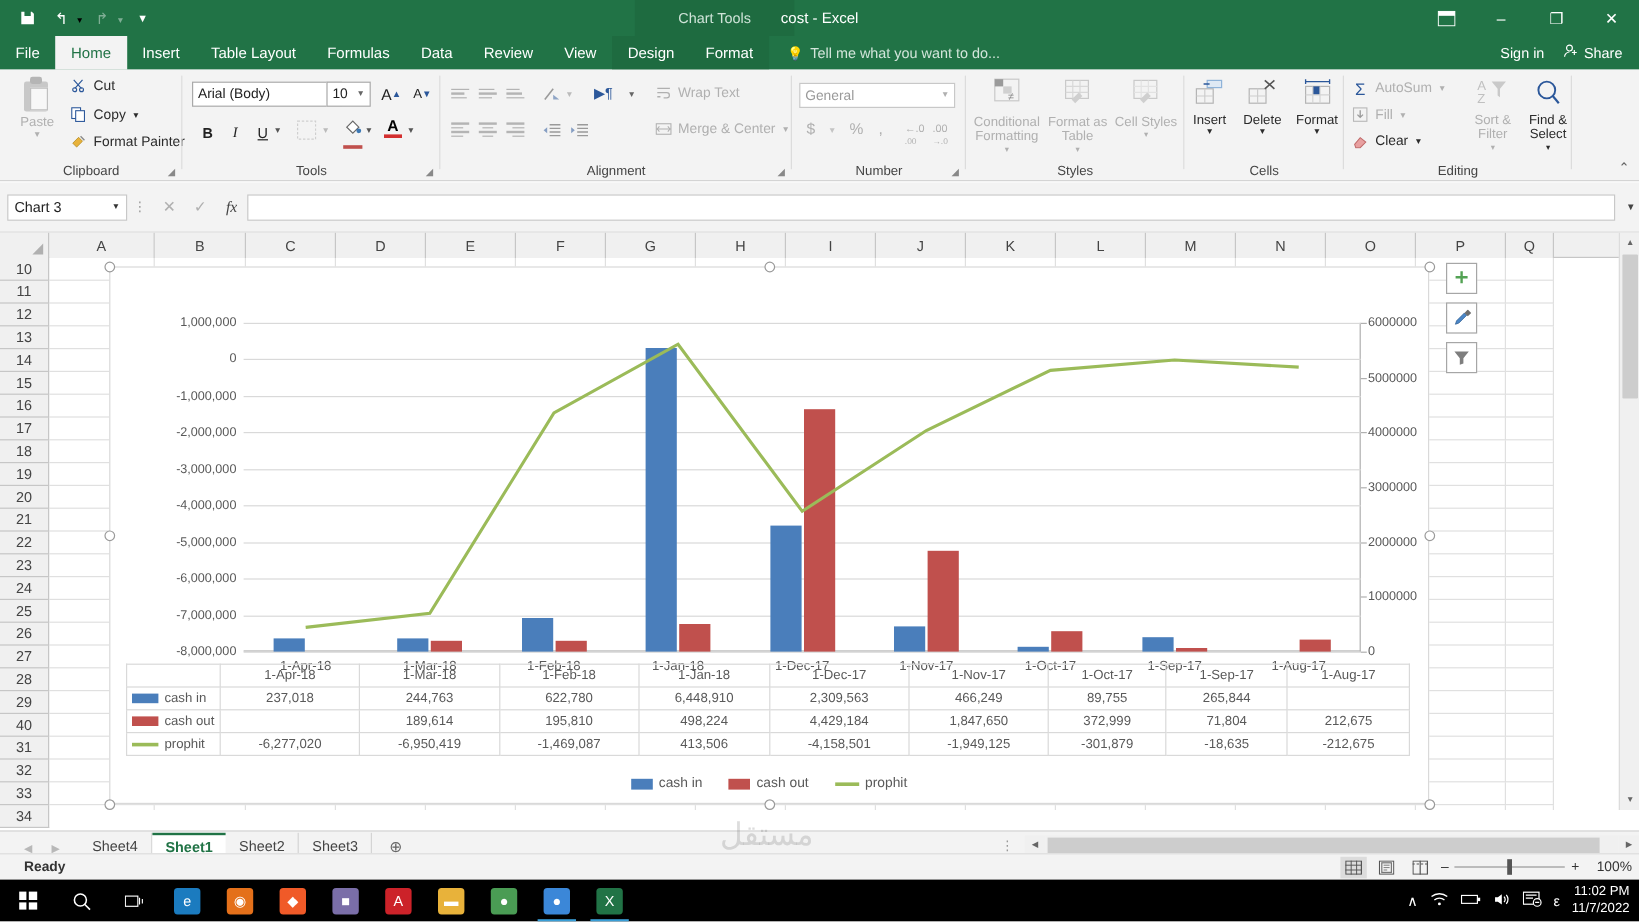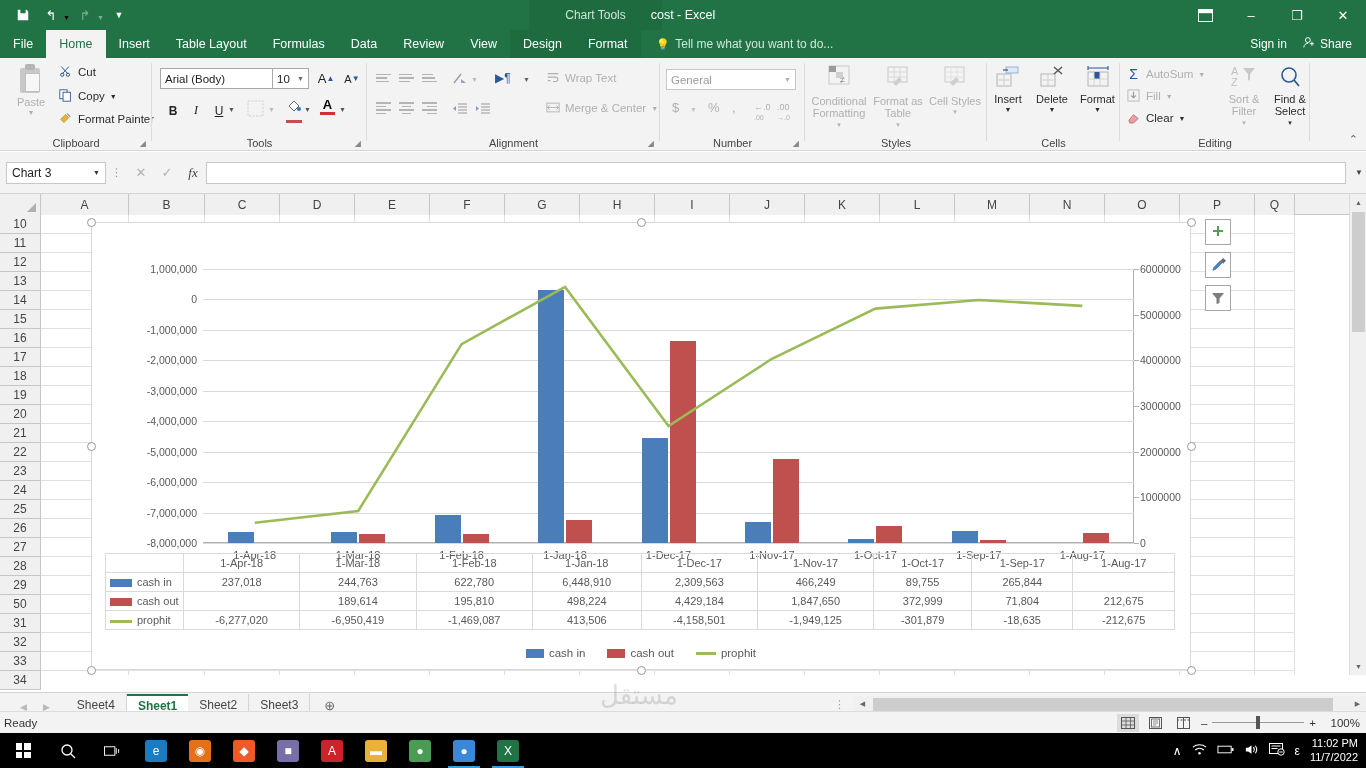--- a/index.html
+++ b/index.html
@@ -261,21 +261,21 @@
   .hs-left, .hs-right { width:17px; height:17px; display:flex;align-items:center;justify-content:center;font-size:7px;color:#666;background:#f0f0f0;}
   .hs-track { flex:1; height:17px; background:#f0f0f0; position:relative; }
   .hs-thumb { position:absolute; left:2px; top:2px; width:460px; height:13px; background:#cdcdcd; }
 
   
   .statusbar {
     position: absolute; bottom: 35px; left: 0; width: 1366px; height: 22px;
     background: #f3f3f3; display: flex; align-items: center;
     font-size: 11.5px; color: #333; border-top: 1px solid #dcdcdc;
   }
-  .ready { padding-left: 4px; }
+  .ready { padding-left: 20px; font-weight: bold; }
   .status-right { position: absolute; right: 6px; display: flex; align-items: center; gap: 6px; }
   .viewbtn { width: 22px; height: 18px; display: flex; align-items: center; justify-content: center; font-size: 12px; color: #444; }
   .viewbtn.sel { background: #dcdcdc; }
   .zoomslider { display: flex; align-items: center; gap: 5px; }
   .zs-track { width: 92px; height: 1px; background: #999; position: relative; }
   .zs-thumb { position: absolute; left: 44px; top: -6px; width: 4px; height: 13px; background: #555; }
   .zoompct { width: 38px; text-align: right; }
 
   
   .taskbar {
@@ -744,21 +744,21 @@
         <div class="rowcell">20</div>
         <div class="rowcell">21</div>
         <div class="rowcell">22</div>
         <div class="rowcell">23</div>
         <div class="rowcell">24</div>
         <div class="rowcell">25</div>
         <div class="rowcell">26</div>
         <div class="rowcell">27</div>
         <div class="rowcell">28</div>
         <div class="rowcell">29</div>
-        <div class="rowcell">50</div>
+        <div class="rowcell">40</div>
         <div class="rowcell">31</div>
         <div class="rowcell">32</div>
         <div class="rowcell">33</div>
         <div class="rowcell">34</div>
       </div>
     <div class="cells" id="cellarea">
         <div class="cellrow">
           <div class="cellbox" style="width: 88px;"></div>
           <div class="cellbox" style="width: 76px;"></div>
           <div class="cellbox" style="width: 75px;"></div>

